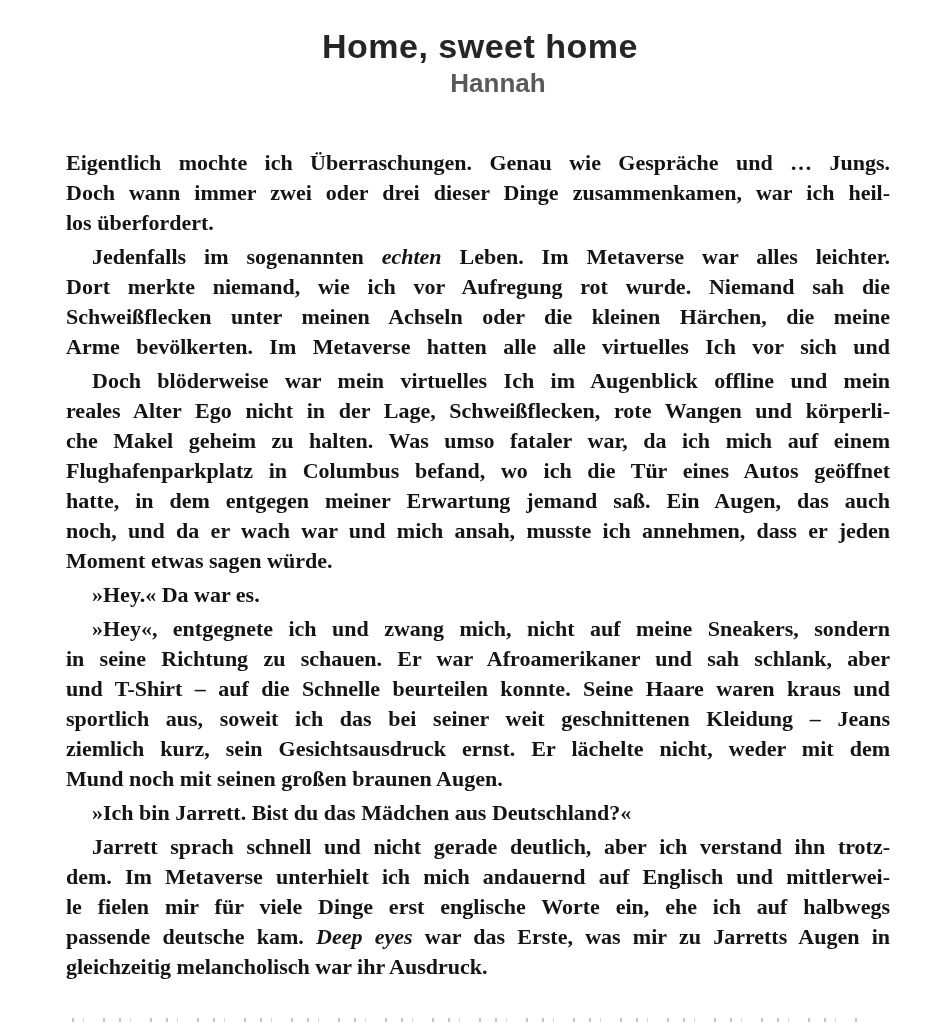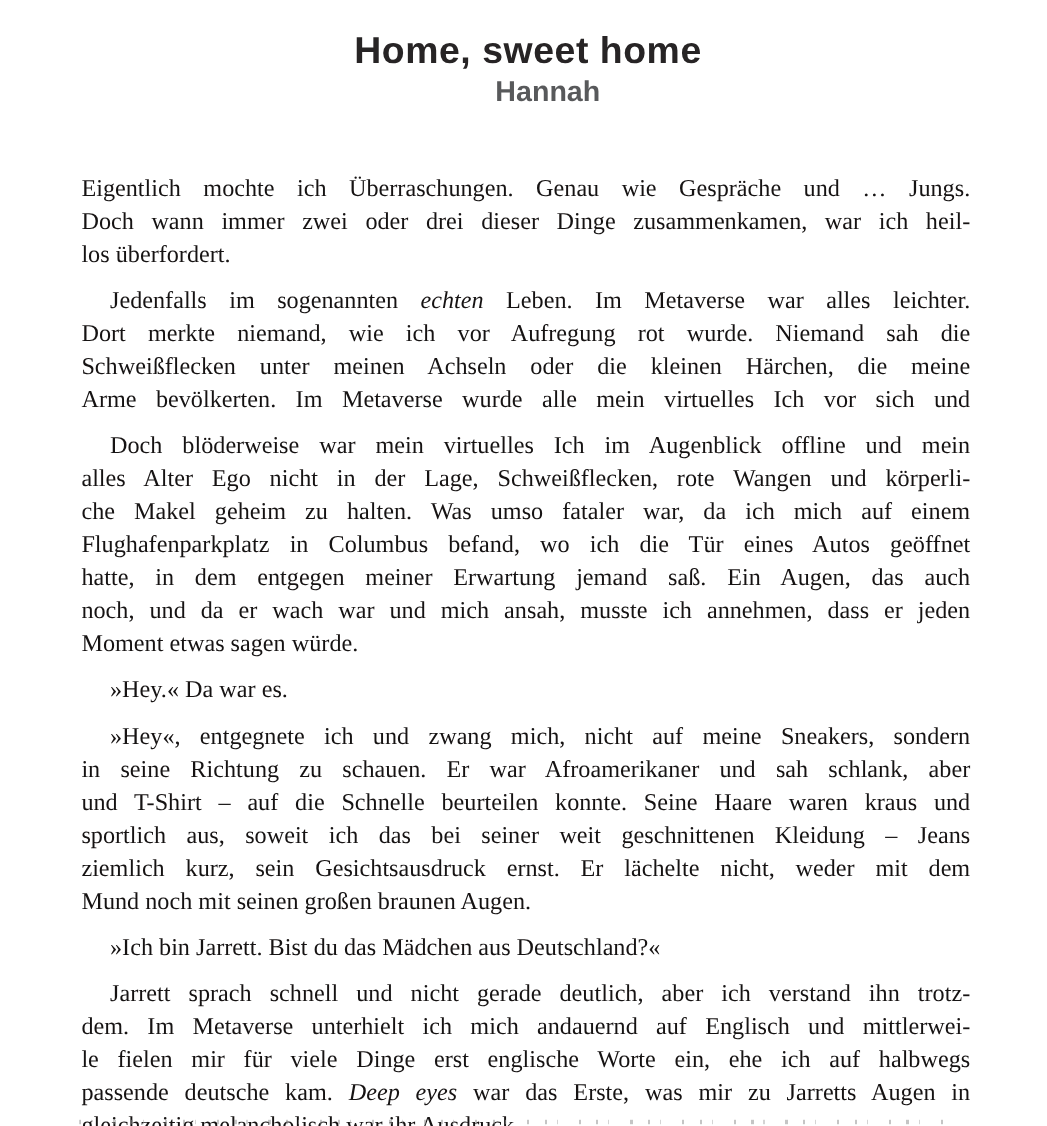--- a/index.html
+++ b/index.html
@@ -49,21 +49,21 @@
   }
   .content {
     position: absolute;
     top: 144px;
     left: 62px;
     width: 832px;
     color: #161313;
     font-size: 22px;
     line-height: 30px;
   }
-  .para { margin: 12px; }
+  .para { margin: 4px; font-weight: bold; }
   .line {
     text-align: justify;
     text-align-last: justify;
     white-space: normal;
   }
   .line.last { text-align-last: left; }
   .line.first { text-indent: 26px; }
   .it { font-style: italic; }
   
   .clipped-fragment {
@@ -90,25 +90,25 @@
   <div class="content">
       <div class="para">
         <div class="line"><span>Eigentlich mochte ich Überraschungen. Genau wie Gespräche und … Jungs.</span></div>
         <div class="line"><span>Doch wann immer zwei oder drei dieser Dinge zusammenkamen, war ich heil-</span></div>
         <div class="line last"><span>los überfordert.</span></div>
       </div>
       <div class="para indent">
         <div class="line first"><span>Jedenfalls im sogenannten </span><span class="it">echten</span><span> Leben. Im Metaverse war alles leichter.</span></div>
         <div class="line"><span>Dort merkte niemand, wie ich vor Aufregung rot wurde. Niemand sah die</span></div>
         <div class="line"><span>Schweißflecken unter meinen Achseln oder die kleinen Härchen, die meine</span></div>
-        <div class="line"><span>Arme bevölkerten. Im Metaverse wurde alle mein virtuelles Ich vor sich und</span></div>
+        <div class="line"><span>Arme bevölkerten. Im Metaverse hatten alle alle virtuelles Ich vor sich und</span></div>
       </div>
       <div class="para indent">
         <div class="line first"><span>Doch blöderweise war mein virtuelles Ich im Augenblick offline und mein</span></div>
-        <div class="line"><span>alles Alter Ego nicht in der Lage, Schweißflecken, rote Wangen und körperli-</span></div>
+        <div class="line"><span>reales Alter Ego nicht in der Lage, Schweißflecken, rote Wangen und körperli-</span></div>
         <div class="line"><span>che Makel geheim zu halten. Was umso fataler war, da ich mich auf einem</span></div>
         <div class="line"><span>Flughafenparkplatz in Columbus befand, wo ich die Tür eines Autos geöffnet</span></div>
         <div class="line"><span>hatte, in dem entgegen meiner Erwartung jemand saß. Ein Augen, das auch</span></div>
         <div class="line"><span>noch, und da er wach war und mich ansah, musste ich annehmen, dass er jeden</span></div>
         <div class="line last"><span>Moment etwas sagen würde.</span></div>
       </div>
       <div class="para indent">
         <div class="line last first"><span>»Hey.« Da war es.</span></div>
       </div>
       <div class="para indent">

